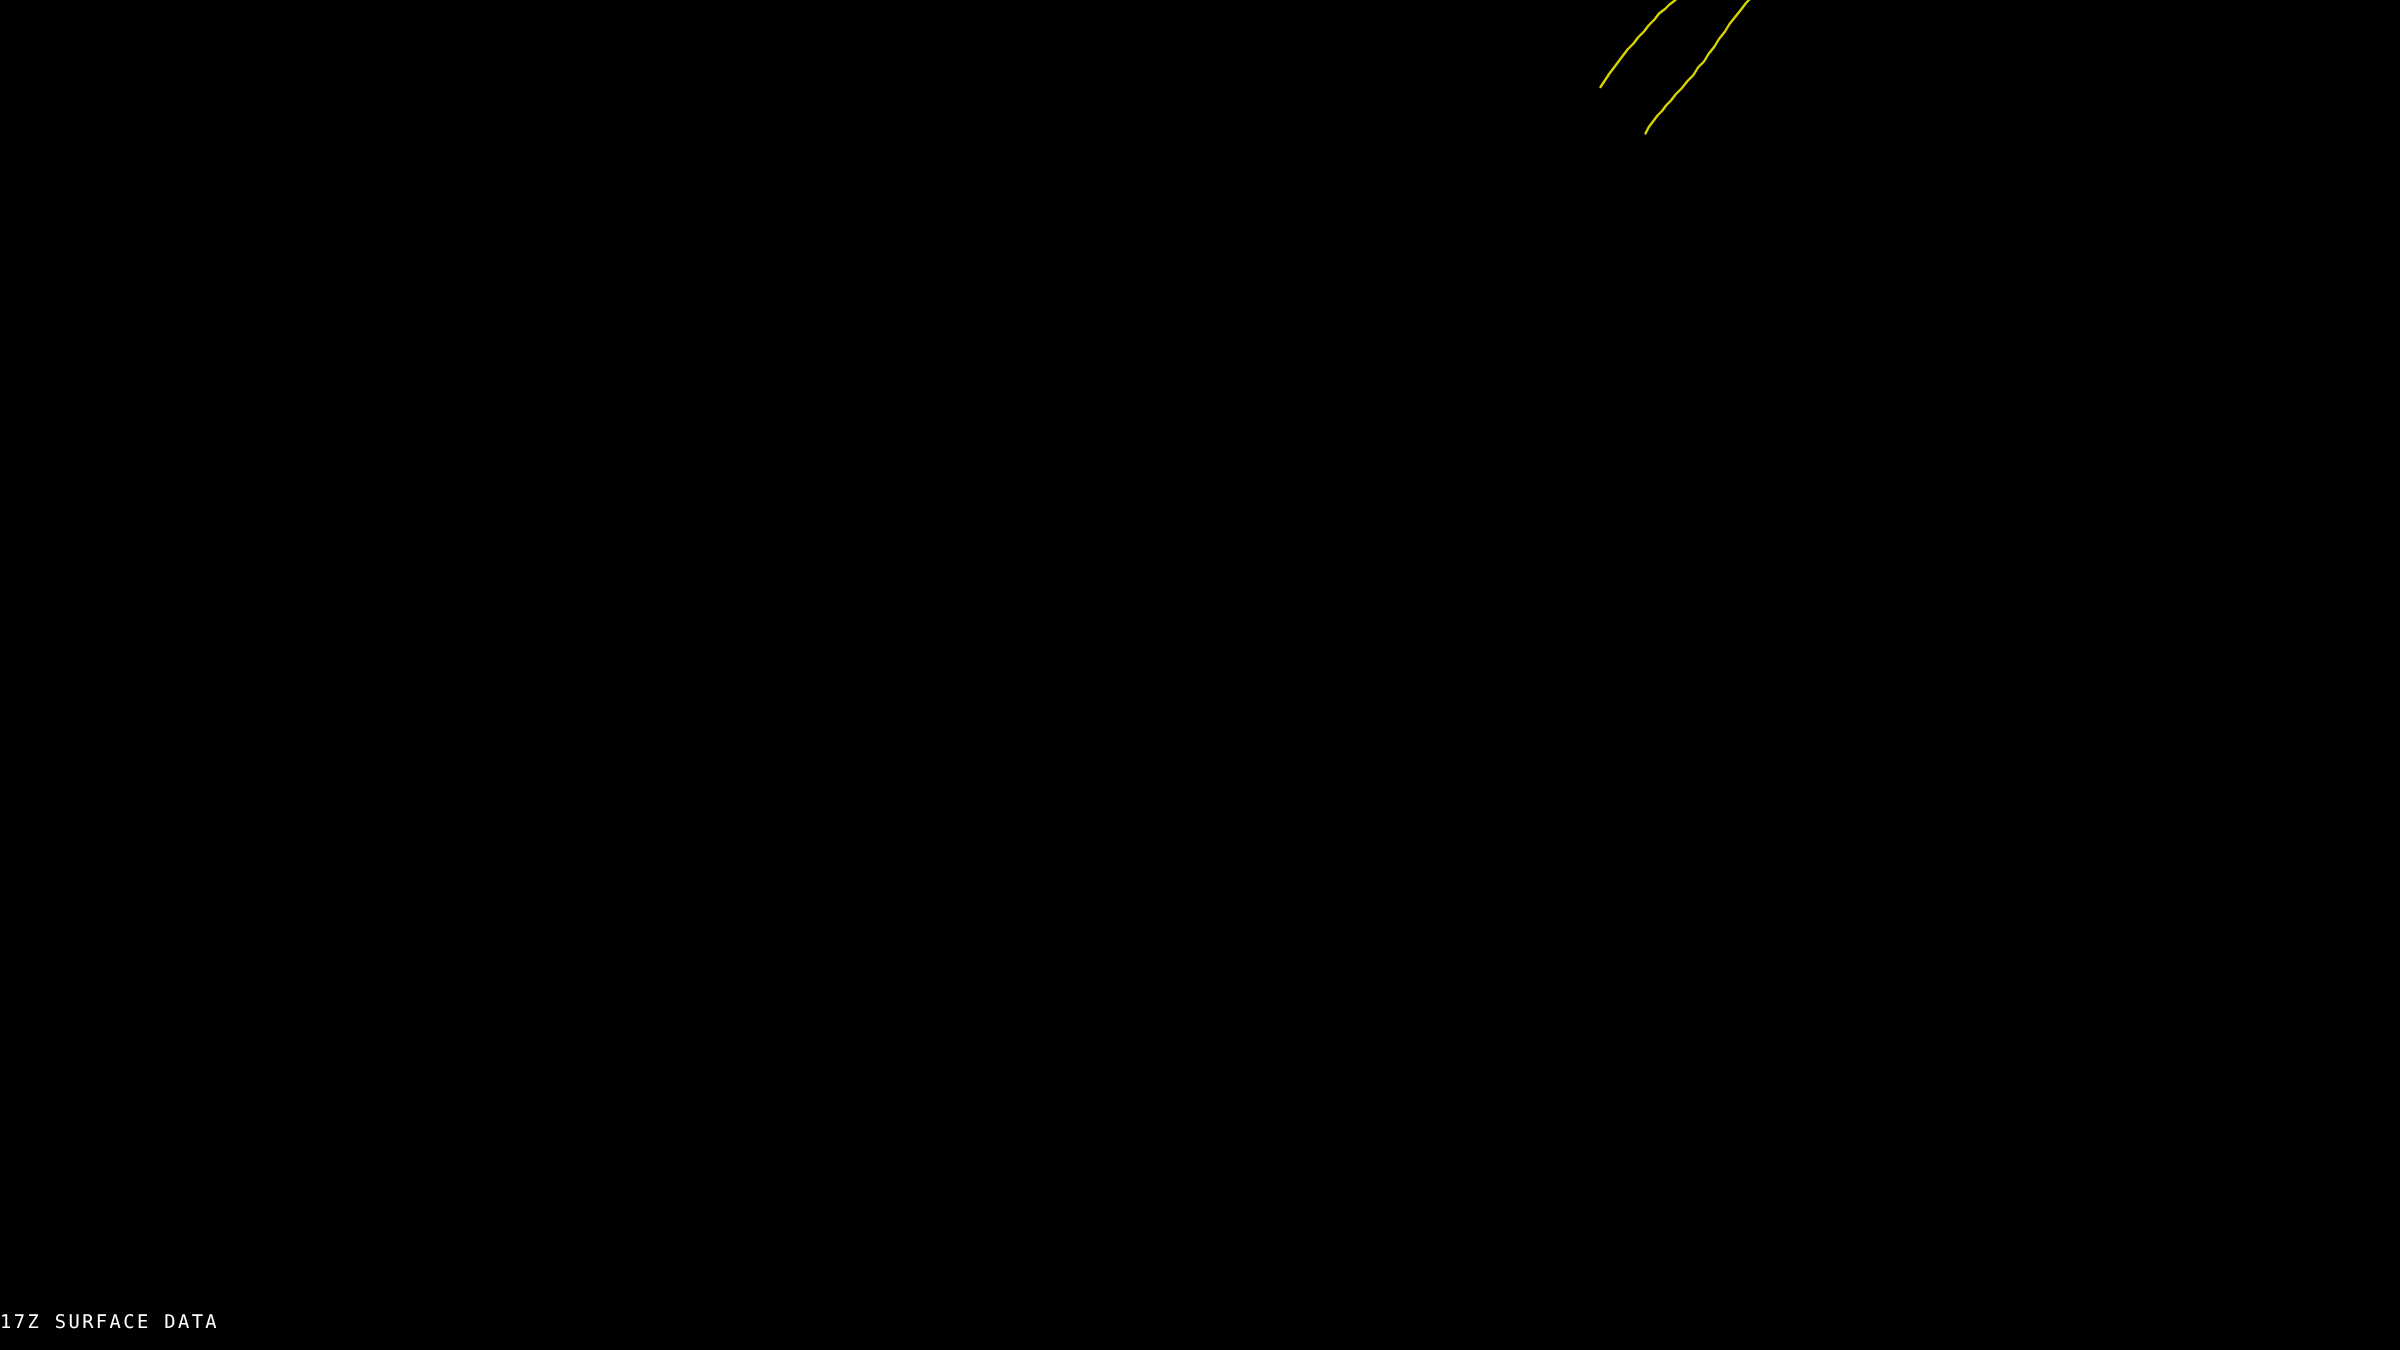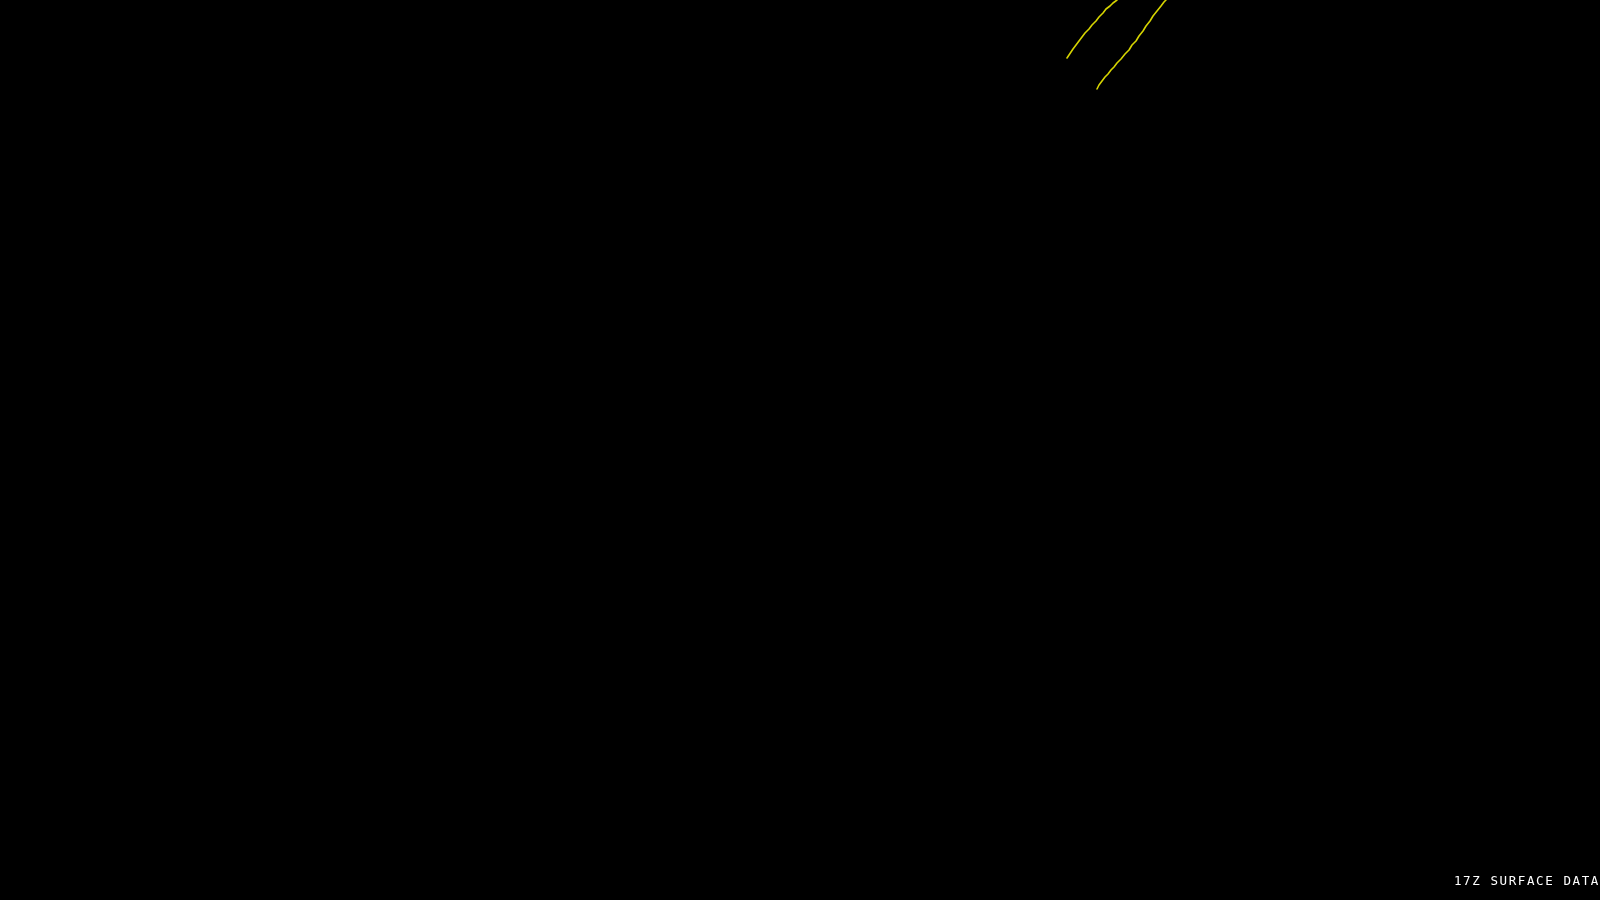--- a/index.html
+++ b/index.html
@@ -20,21 +20,21 @@
     left: 0;
     top: 0;
     width: 1600px;
     height: 900px;
   }
   #caption {
     position: absolute;
     left: 0;
     top: 873px;
     width: 1600px;
-    text-align: right;
+    text-align: left;
     color: #ffffff;
     font-family: "DejaVu Sans Mono", monospace;
     font-size: 12.5px;
     letter-spacing: 1.6px;
     white-space: pre;
   }
 </style>
 </head>
 <body>
 

